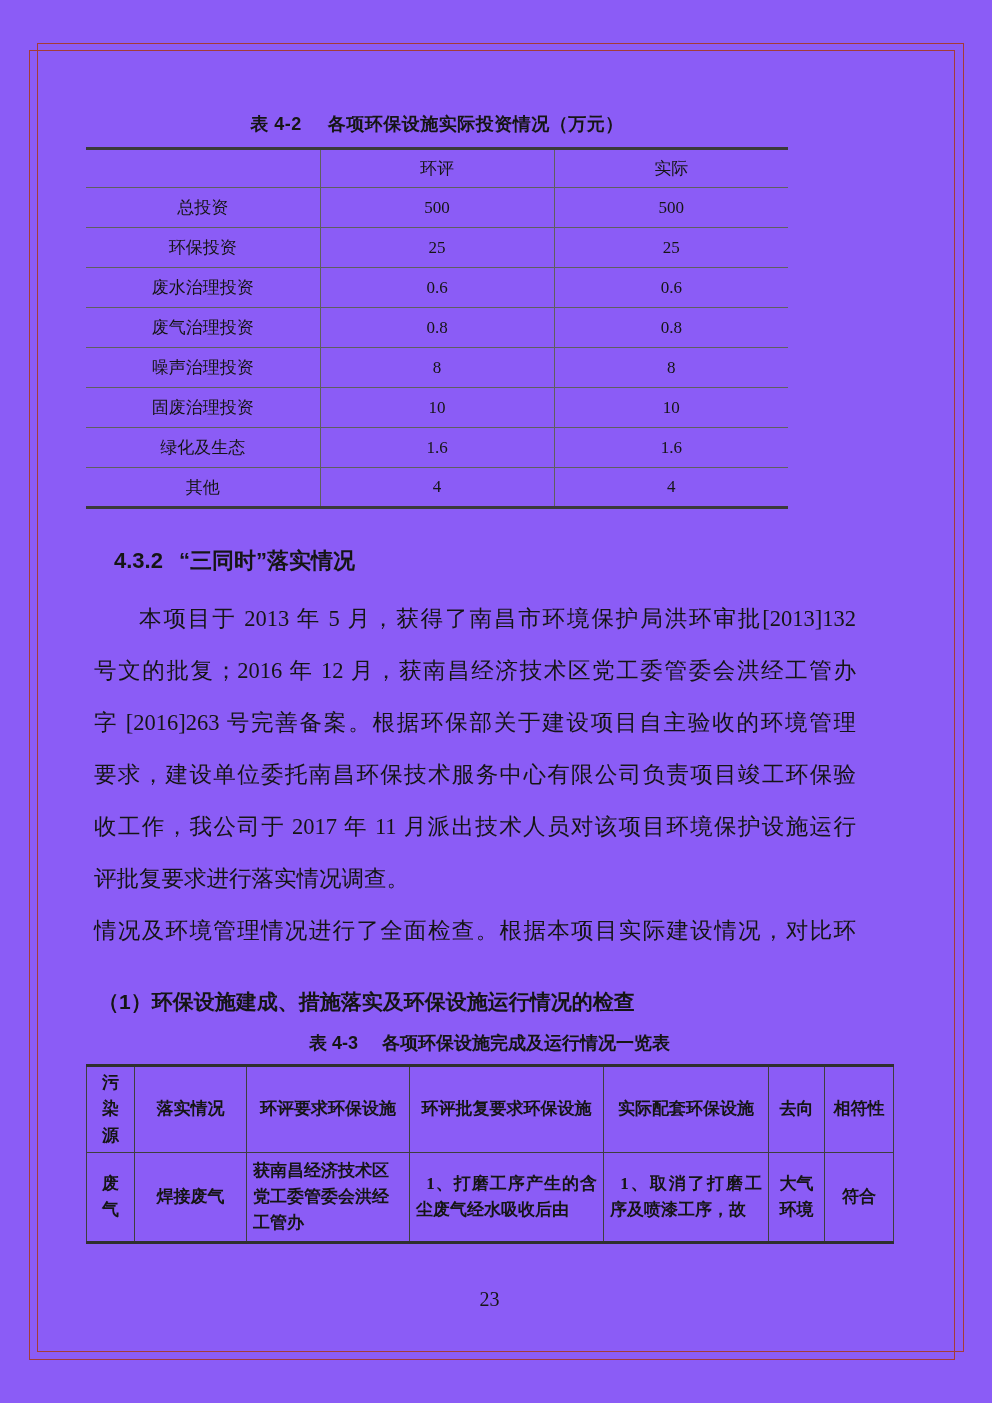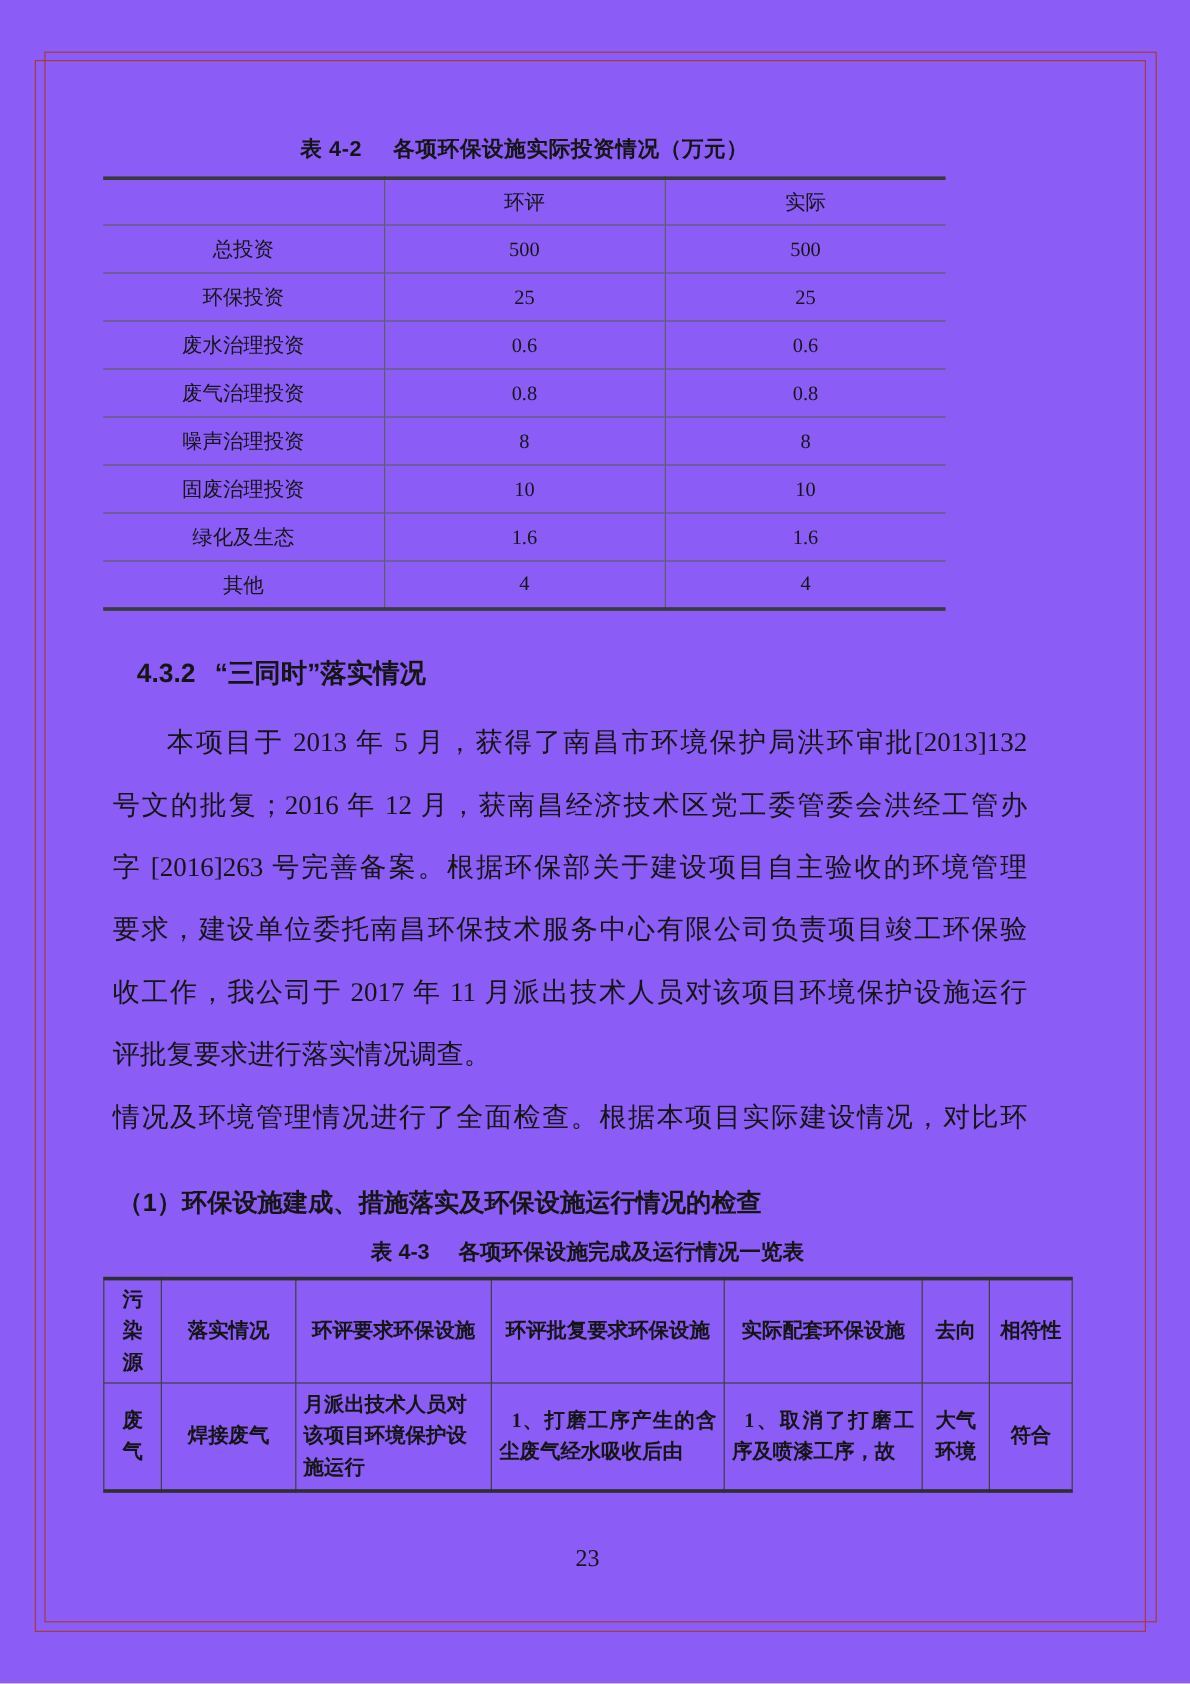--- a/index.html
+++ b/index.html
@@ -162,21 +162,21 @@
           <th>环评批复要求环保设施</th>
           <th>实际配套环保设施</th>
           <th>去向</th>
           <th>相符性</th>
         </tr>
       </thead>
       <tbody>
         <tr>
           <td class="narrow">废气</td>
           <td>焊接废气</td>
-          <td class="cell-left">月派出技术人员对该项目环境保护设施运行</td>
+          <td class="cell-left">获南昌经济技术区党工委管委会洪经工管办</td>
           <td class="cell-indent">1、打磨工序产生的含尘废气经水吸收后由</td>
           <td class="cell-indent">1、取消了打磨工序及喷漆工序，故</td>
           <td>大气环境</td>
           <td>符合</td>
         </tr>
       </tbody>
     </table>
 
     <div class="pageno">23</div>
 

